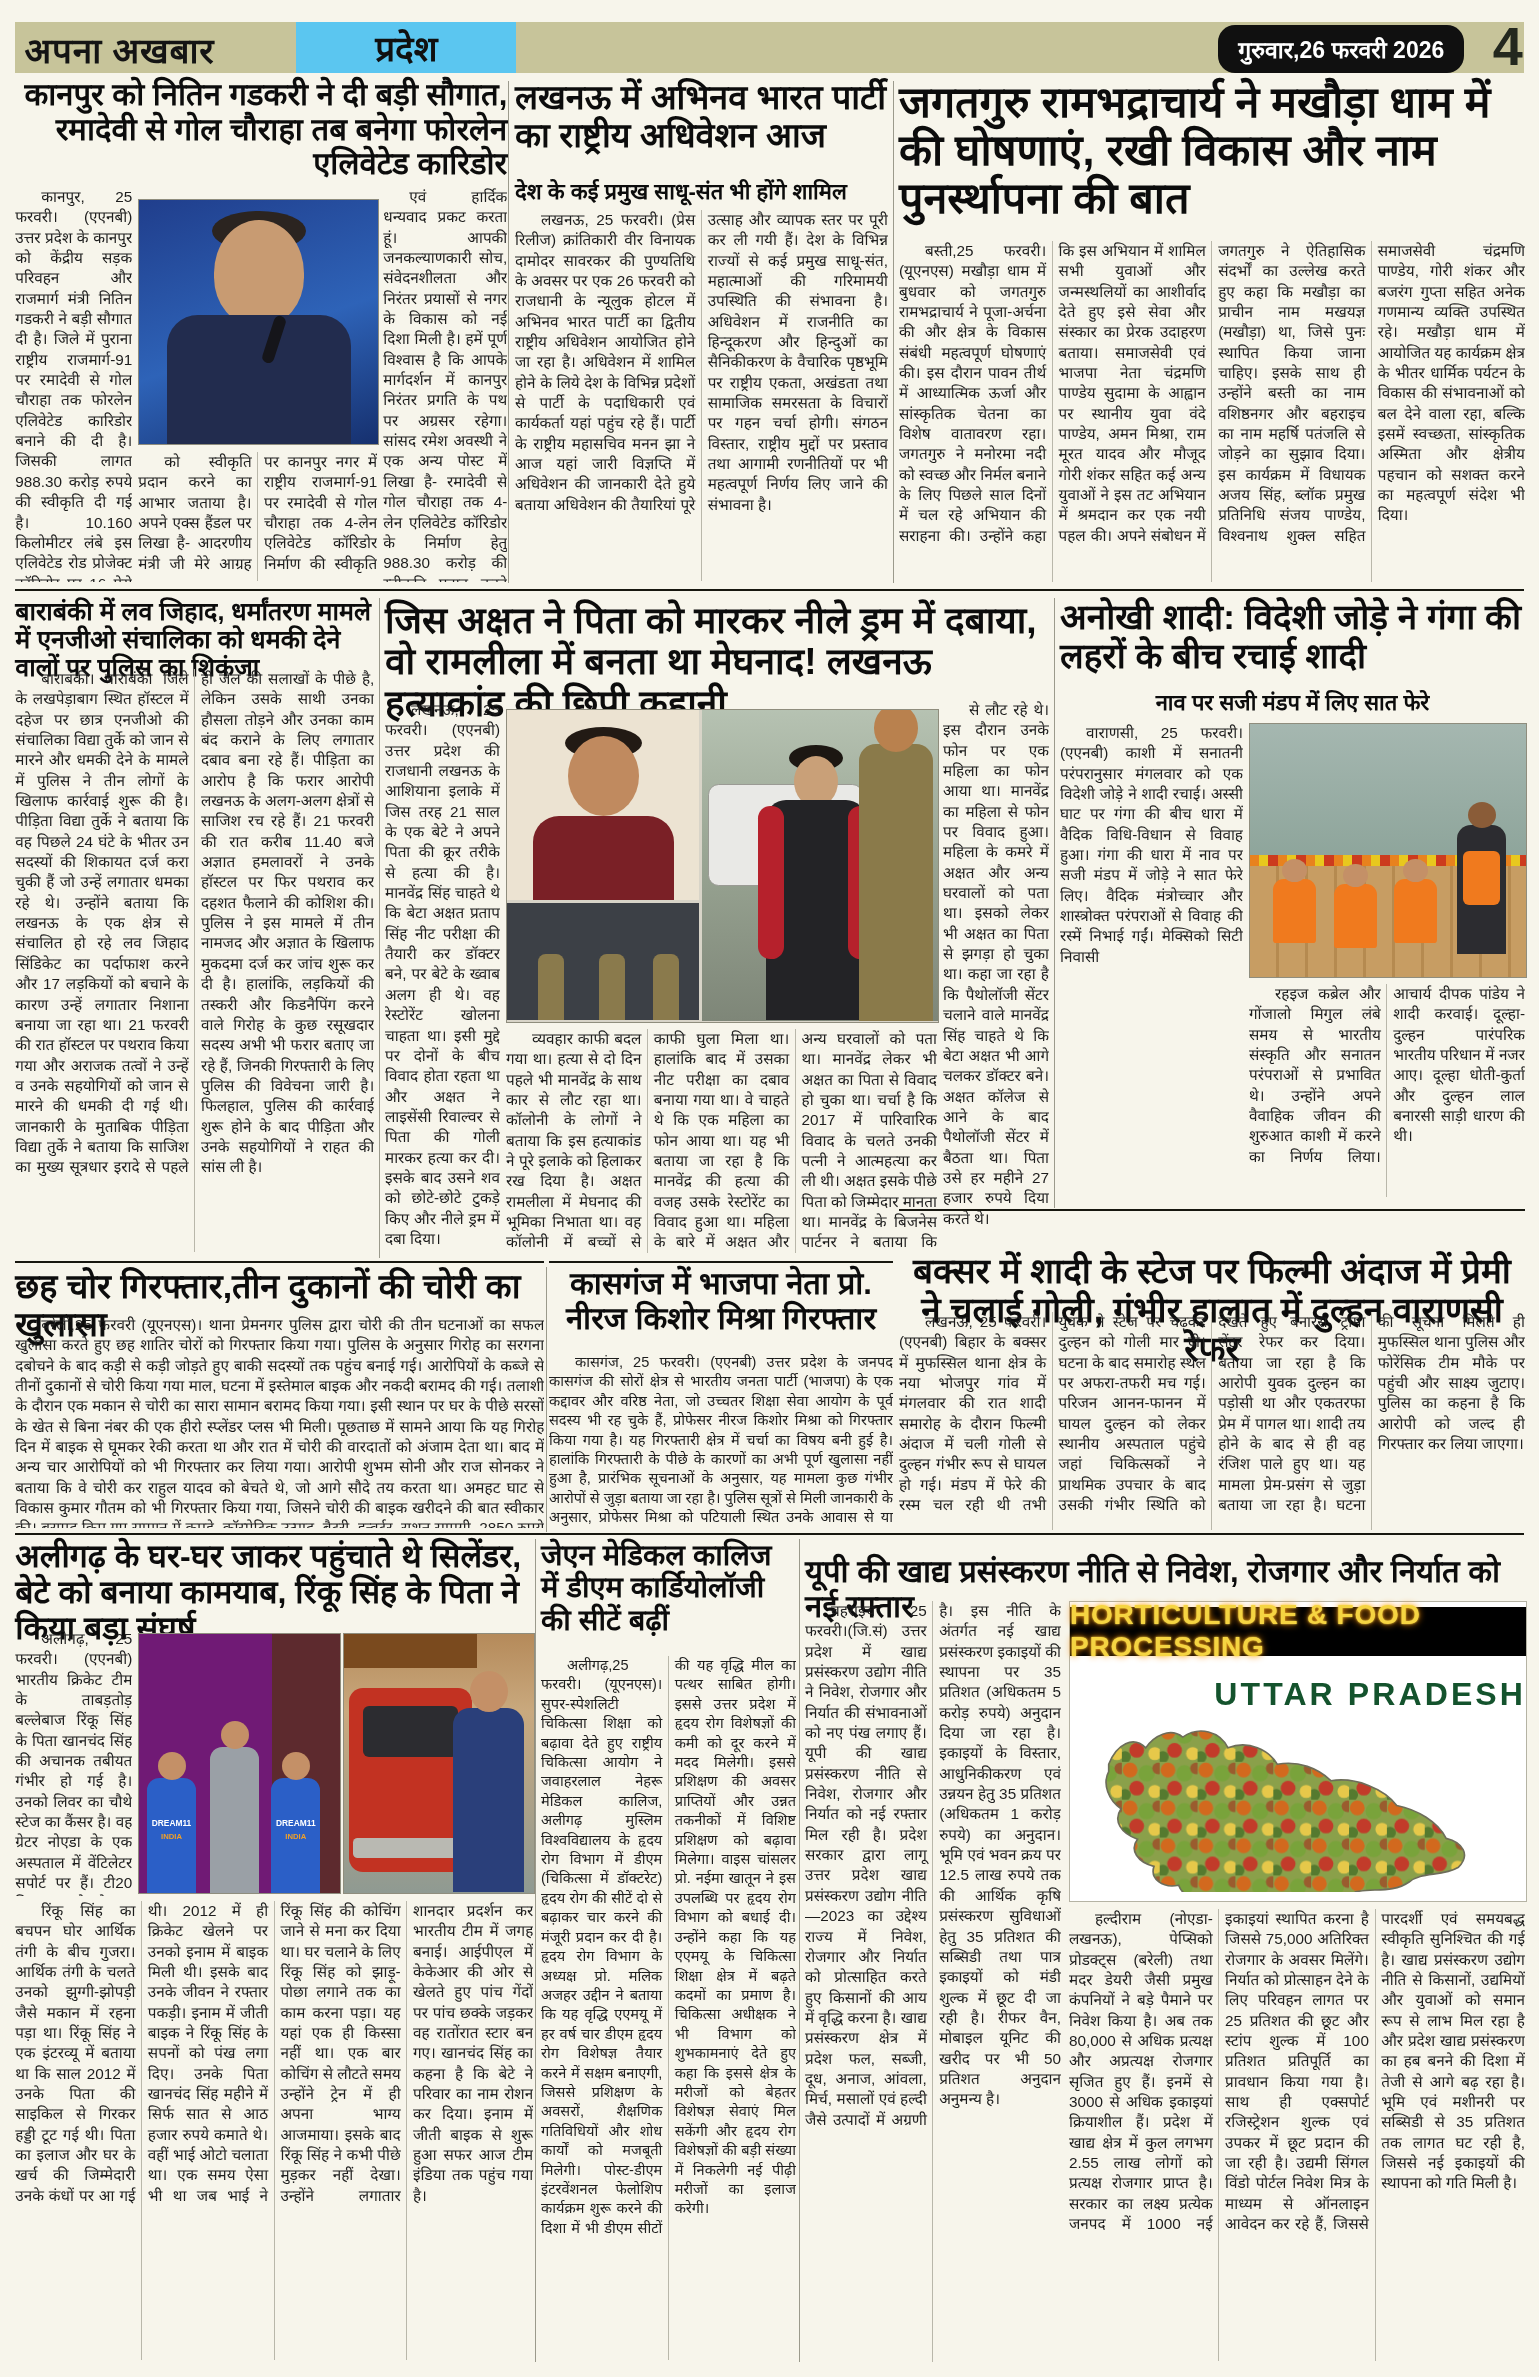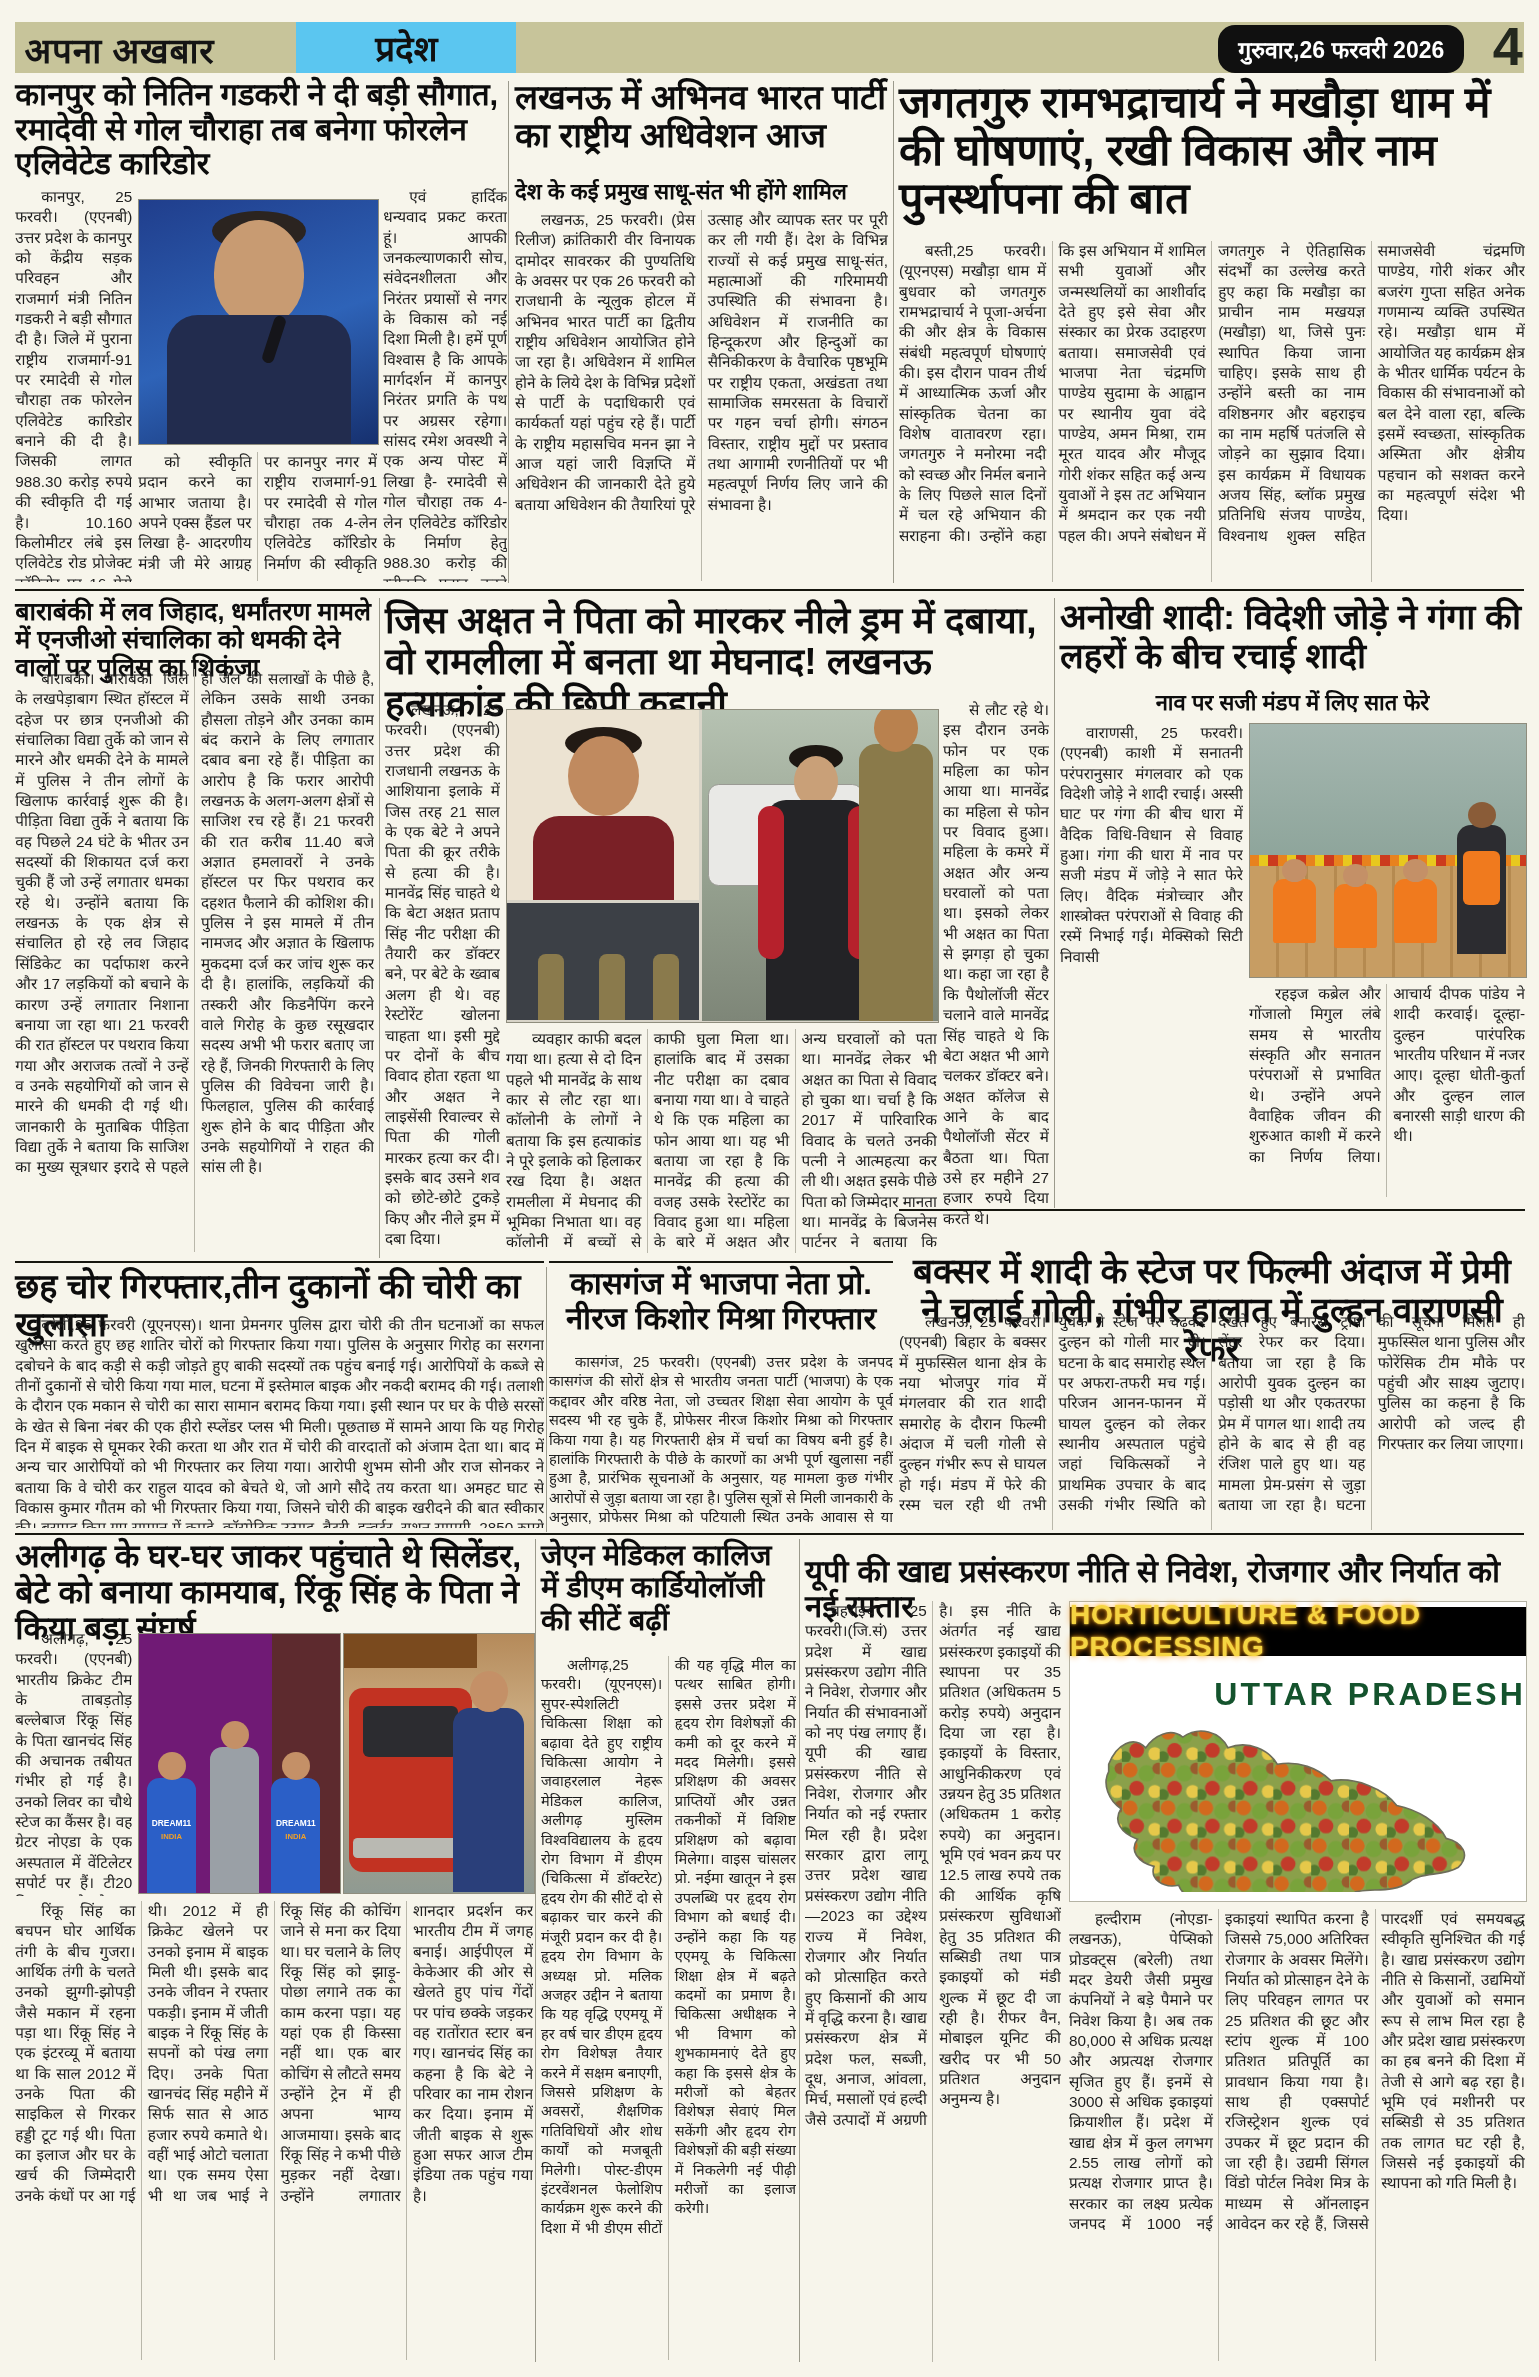--- a/index.html
+++ b/index.html
@@ -81,21 +81,21 @@
 <div id="page">
 
   <div class="abs" id="masthead">
     <div class="abs" id="paper-name">अपना अखबार</div>
     <div class="abs" id="section-badge">प्रदेश</div>
     <div class="abs" id="date-pill">गुरुवार,26 फरवरी 2026</div>
     <div class="abs" id="page-num">4</div>
   </div>
 
   <div class="art" style="left:15.3px;top:78px;width:492px;height:508px;">
-    <div class="hl" style="left:0;top:0;width:492px;font-size:31px;">कानपुर को नितिन गडकरी ने दी बड़ी सौगात, रमादेवी से गोल चौराहा तब बनेगा फोरलेन एलिवेटेड कारिडोर</div>
+    <div class="hl" style="left:0;top:0;width:492px;font-size:31px;text-align:right;">कानपुर को नितिन गडकरी ने दी बड़ी सौगात, रमादेवी से गोल चौराहा तब बनेगा फोरलेन एलिवेटेड कारिडोर</div>
     <div class="body-text" style="left:0;top:109px;width:117px;height:395px;">कानपुर, 25 फरवरी। (एएनबी) उत्तर प्रदेश के कानपुर को केंद्रीय सड़क परिवहन और राजमार्ग मंत्री नितिन गडकरी ने बड़ी सौगात दी है। जिले में पुराना राष्ट्रीय राजमार्ग-91 पर रमादेवी से गोल चौराहा तक फोरलेन एलिवेटेड कारिडोर बनाने की दी है। जिसकी लागत 988.30 करोड़ रुपये की स्वीकृति दी गई है। 10.160 किलोमीटर लंबे इस एलिवेटेड रोड प्रोजेक्ट कॉरिडोर पर 16 ऐसे प्रोजेक्ट हैं, जहां बहुत ज्यादा ट्रैफिक जाम होता है। यह प्रोजेक्ट एलिवेटेड रोड से ट्रैफिक को गुजरने देकर शहरी जंक्शनों पर जाम कम करेगा। इससे राष्ट्रीय राजमार्ग-91 पर भारी वाहनों का सफर का समय कम होगा और सुरक्षा बेहतर होगी।</div>
     <div class="photo gadkari" style="left:123px;top:121px;width:239px;height:244px;">
       <div class="hair"></div>
       <div class="head"></div>
       <div class="torso"></div>
       <div class="mic"></div>
     </div>
     <div class="body-text" style="left:123px;top:374px;width:239px;height:129px;column-count:2;">को स्वीकृति प्रदान करने का आभार जताया है। अपने एक्स हैंडल पर लिखा है- आदरणीय मंत्री जी मेरे आग्रह पर कानपुर नगर में राष्ट्रीय राजमार्ग-91 पर रमादेवी से गोल चौराहा तक 4-लेन एलिवेटेड कॉरिडोर निर्माण की स्वीकृति दी गई है। इस रूट पर यातायात व्यवस्था सुदृढ़ होगी, समय की बचत होगी और आर्थिक गतिविधियों को गति मिलेगी। कानपुर के सांसद रमेश अवस्थी ने कॉरिडोर निर्माण पर उज्ज्वल भविष्य की कामना की।</div>
     <div class="body-text" style="left:368px;top:109px;width:124px;height:395px;">एवं हार्दिक धन्यवाद प्रकट करता हूं। आपकी जनकल्याणकारी सोच, संवेदनशीलता और निरंतर प्रयासों से नगर के विकास को नई दिशा मिली है। हमें पूर्ण विश्वास है कि आपके मार्गदर्शन में कानपुर निरंतर प्रगति के पथ पर अग्रसर रहेगा। सांसद रमेश अवस्थी ने एक अन्य पोस्ट में लिखा है- रमादेवी से गोल चौराहा तक 4-लेन एलिवेटेड कॉरिडोर के निर्माण हेतु 988.30 करोड़ की स्वीकृति प्रदान करने का आभार। यह निर्णय निश्चित रूप से कानपुर के उज्ज्वल भविष्य की आधारशिला सिद्ध होगा।</div>
   </div>

